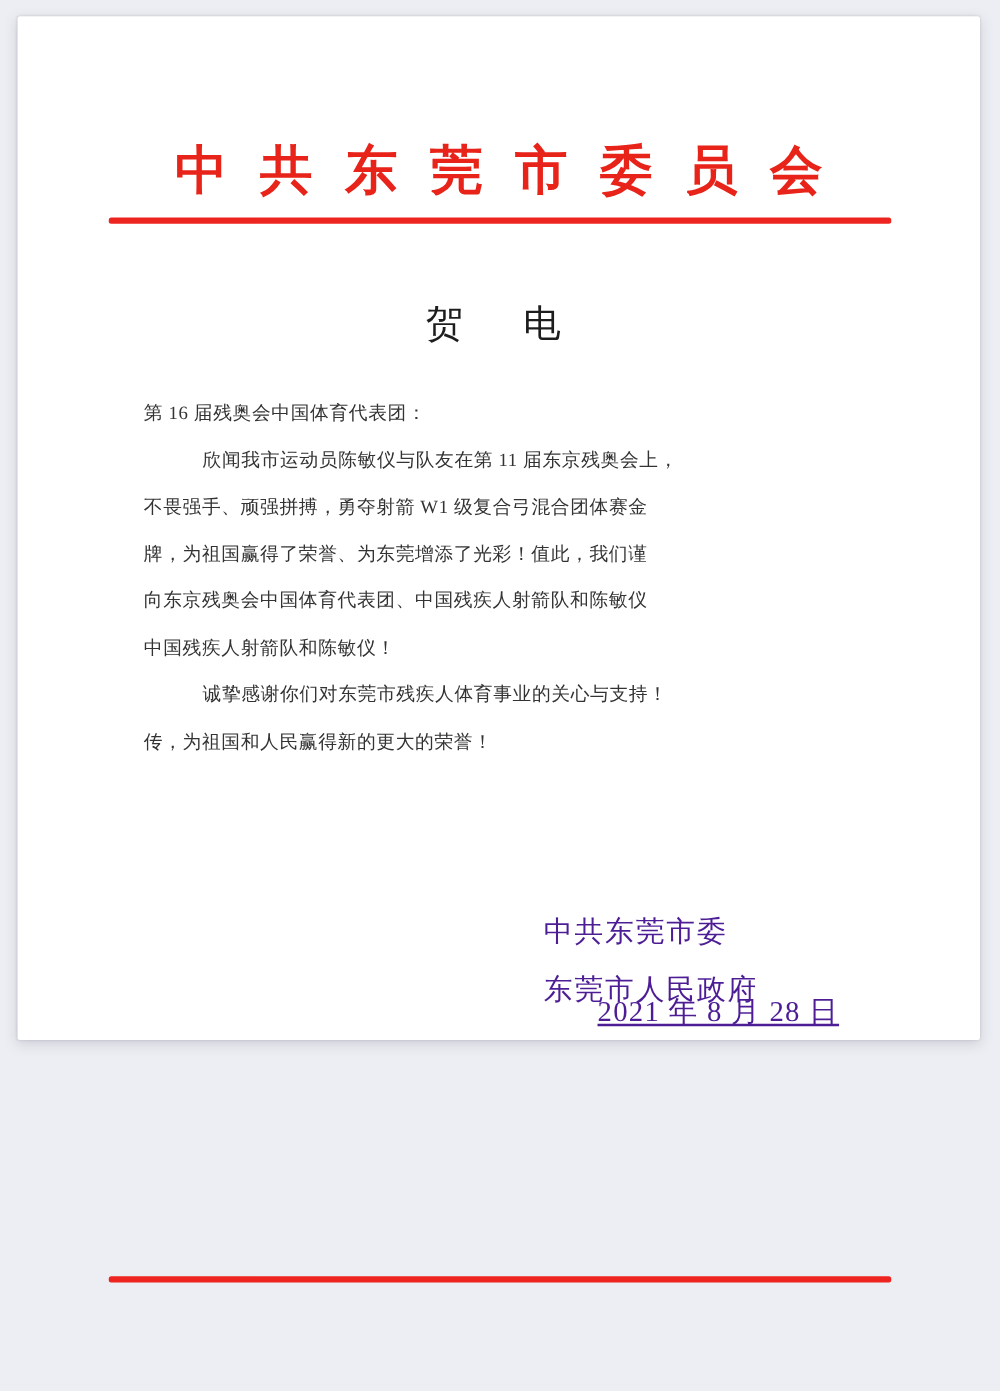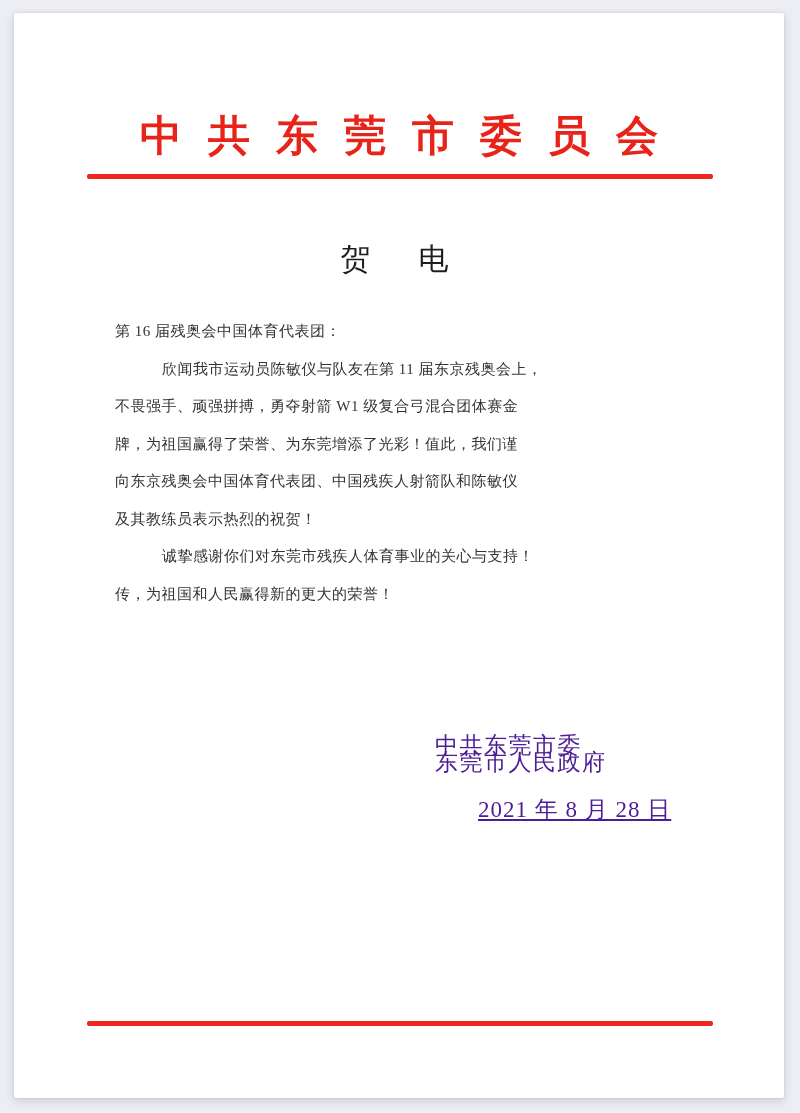--- a/index.html
+++ b/index.html
@@ -14,21 +14,21 @@
   .stage {
     position: relative;
     width: 800px;
     height: 1113px;
   }
   .paper {
     position: absolute;
     left: 14px;
     top: 13px;
     width: 770px;
-    height: 1085px;
+    height: 819px;
     background: #ffffff;
     border-radius: 2px;
     box-shadow: 0 0 2px rgba(60,60,80,0.20), 0 3px 10px rgba(90,95,120,0.22);
   }
   .letterhead-title {
     position: absolute;
     top: 95px;
     left: 0;
     width: 100%;
     text-align: center;
@@ -81,42 +81,42 @@
   .sig-line {
     position: absolute;
     color: #4c1d95;
     font-size: 23px;
     letter-spacing: 1.5px;
     line-height: 1;
     white-space: nowrap;
     margin-top: 43px;
   }
   .sig-org-1 { top: 678px; left: 421px; }
-  .sig-org-2 { top: 695px; left: 421px; }
+  .sig-org-2 { top: 724px; left: 421px; }
   .sig-date  { top: 742px; left: 464px; letter-spacing: 1px; text-decoration: underline; }
 </style>
 </head>
 <body>
 
 <div class="stage">
   <div class="paper">
 
     <div class="letterhead-title">中共东莞市委员会</div>
 
     <div class="rule rule-top"></div>
 
     <div class="doc-title">贺　电</div>
 
     <div class="body-block">
       <div class="line">第 16 届残奥会中国体育代表团：</div>
       <div class="line indent">欣闻我市运动员陈敏仪与队友在第 11 届东京残奥会上，</div>
       <div class="line">不畏强手、顽强拼搏，勇夺射箭 W1 级复合弓混合团体赛金</div>
       <div class="line">牌，为祖国赢得了荣誉、为东莞增添了光彩！值此，我们谨</div>
       <div class="line">向东京残奥会中国体育代表团、中国残疾人射箭队和陈敏仪</div>
-      <div class="line">及其教练员表示热烈的祝贺！</div>
+      <div class="line">中国残疾人射箭队和陈敏仪！</div>
       <div class="line indent">诚挚感谢你们对东莞市残疾人体育事业的关心与支持！</div>
       <div class="line">传，为祖国和人民赢得新的更大的荣誉！</div>
     </div>
 
     <div class="sig-line sig-org-1">中共东莞市委</div>
 
     <div class="sig-line sig-org-2">东莞市人民政府</div>
 
     <div class="sig-line sig-date">2021 年 8 月 28 日</div>
 

